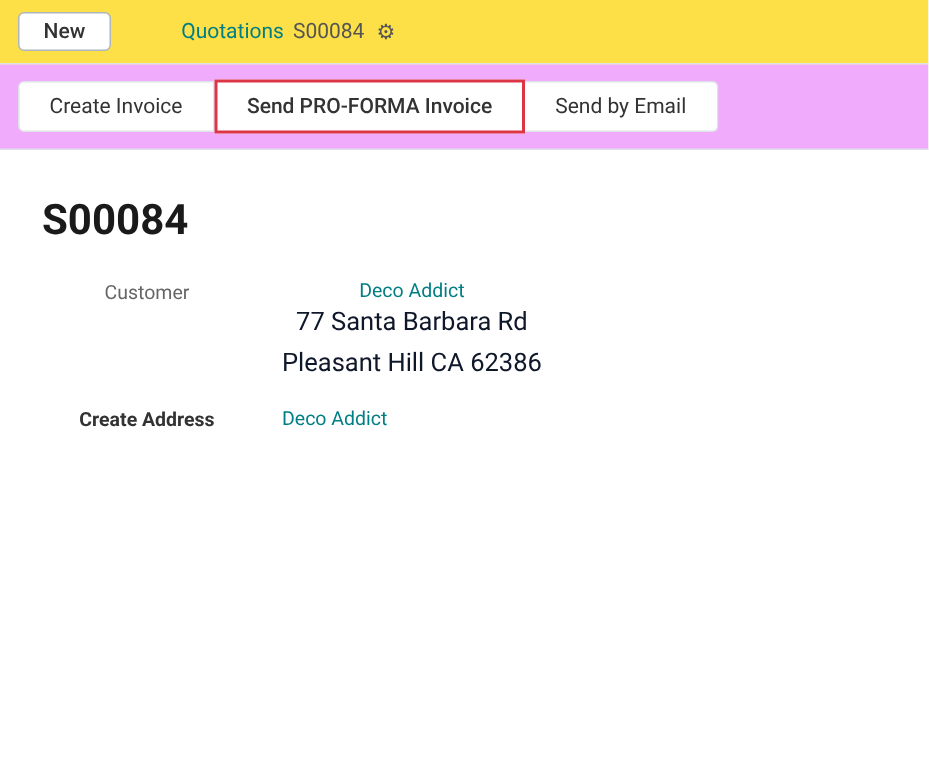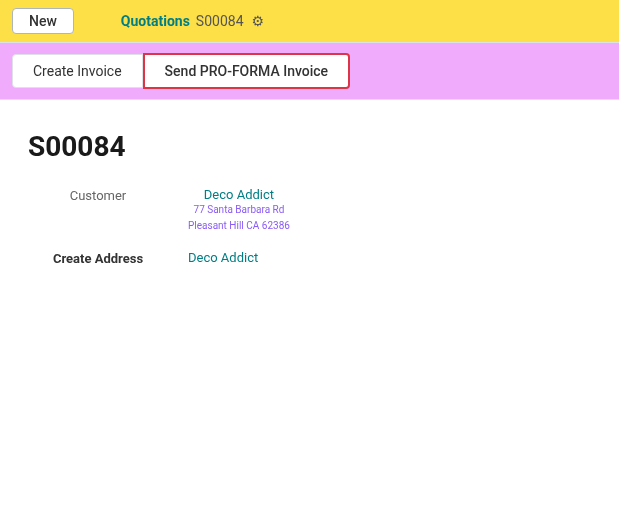--- a/index.html
+++ b/index.html
@@ -39,21 +39,21 @@
 
     .breadcrumb-section {
       display: flex;
       align-items: center;
       gap: 6px;
     }
 
     .breadcrumb-title {
       color: #017e84;
       font-size: 14px;
-      font-weight: 700;
+      font-weight: 400;
       padding-left: 37px;
     }
 
     .breadcrumb-sub {
       color: #555;
       font-size: 14px;
     }
 
     .gear-icon {
       color: #555;
@@ -148,22 +148,22 @@
     }
 
     .field-value.link {
       color: #017e84;
       cursor: pointer;
     }
 
     .field-value .address-line {
       display: block;
       line-height: 1.6;
-      color: #8b5cf6;
-      font-size: 10px;
+      color: #0f172a;
+      font-size: 17px;
     }
 
     .field-value .address-name {
       color: #017e84;
       font-size: 13px;
       cursor: pointer;
     }
   </style>
 </head>
 <body>
@@ -173,20 +173,21 @@
   <div class="breadcrumb-section">
     <span class="breadcrumb-title">Quotations</span>
     <span class="breadcrumb-sub">S00084</span>
     <span class="gear-icon">⚙</span>
   </div>
 </div>
 
 <div class="action-bar">
   <button class="action-btn">Create Invoice</button>
   <button class="action-btn highlighted">Send PRO-FORMA Invoice</button>
+  <button class="action-btn">Send by Email</button>
 </div>
 
 <div class="main-content">
   <div class="quotation-id">S00084</div>
 
   <div class="fields-section">
 
     <div class="field-row">
       <span class="field-label">Customer</span>
       <div class="field-value">

